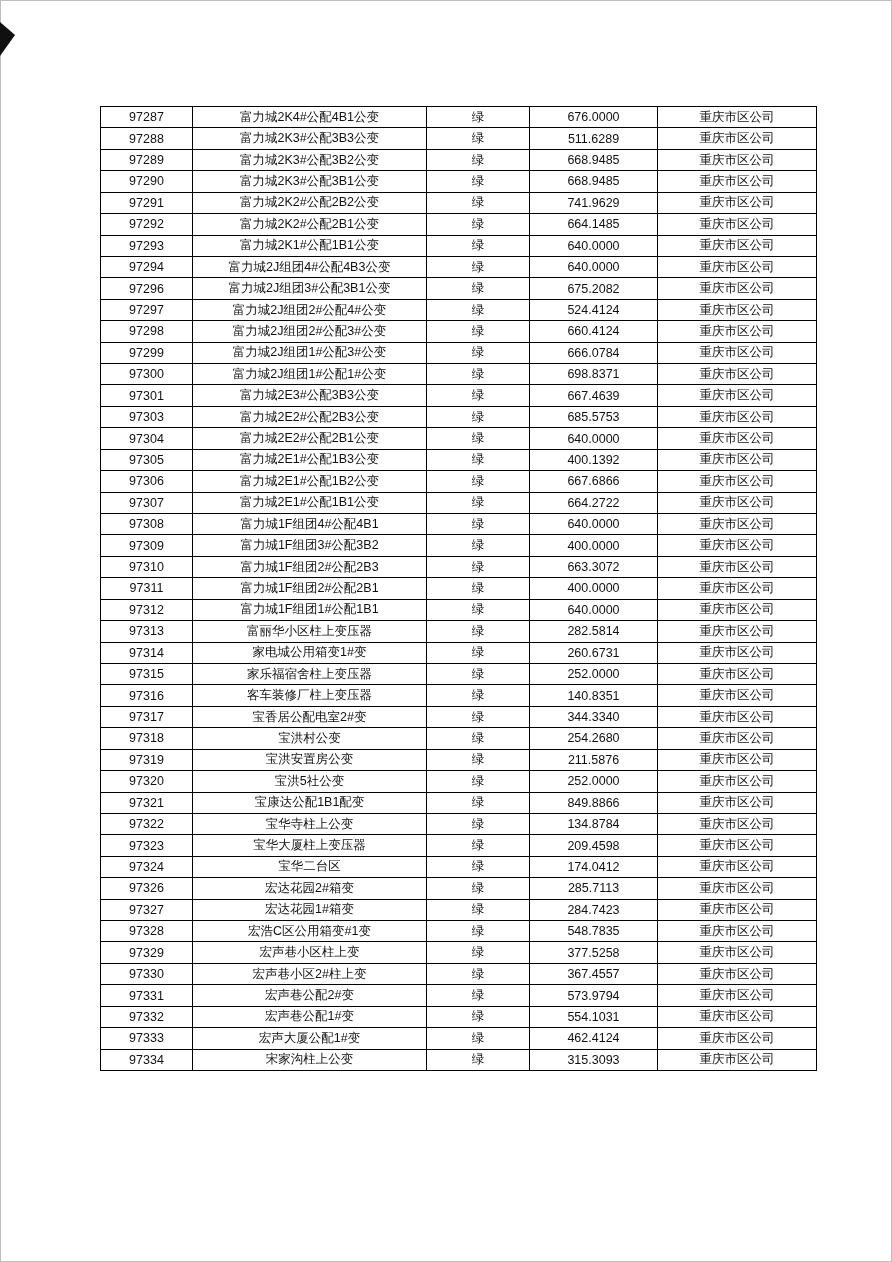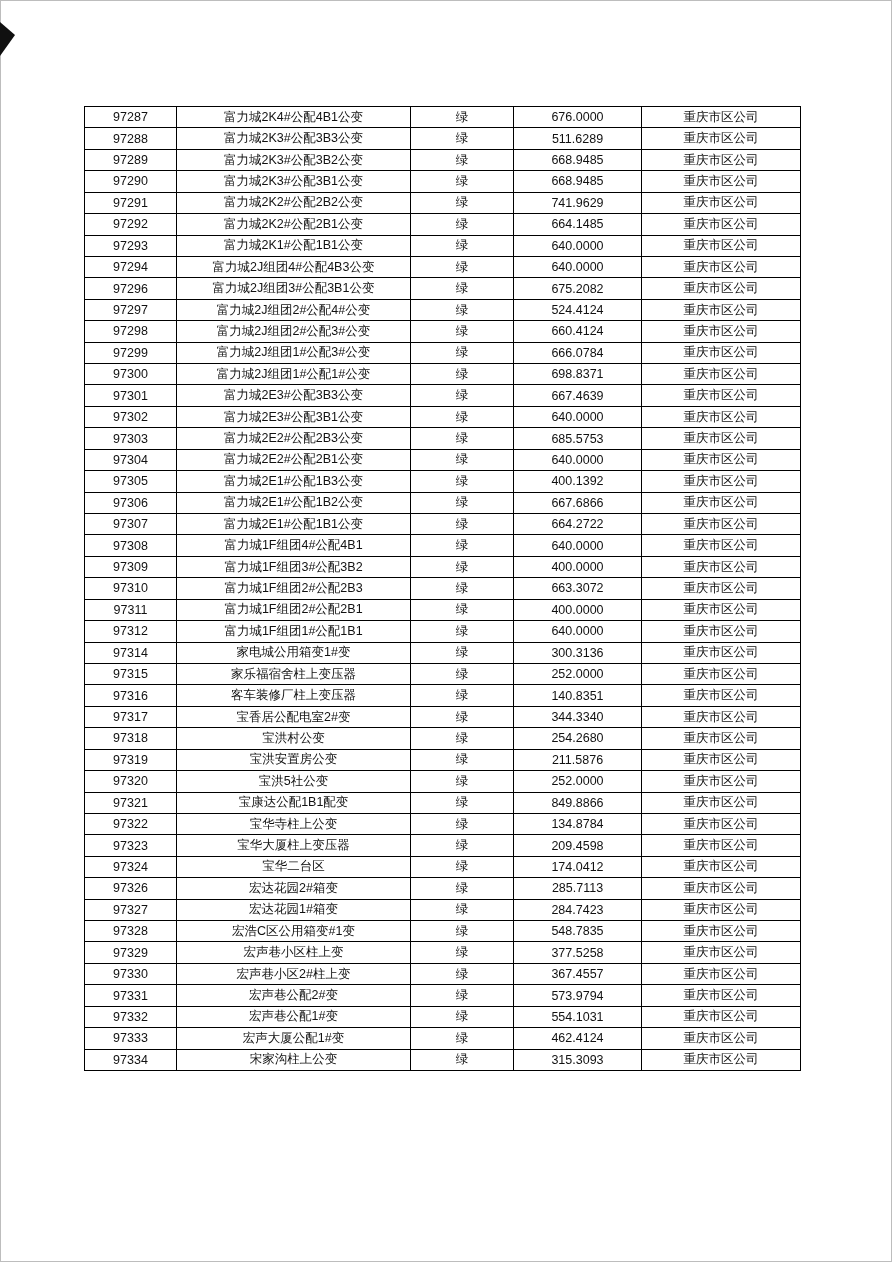--- a/index.html
+++ b/index.html
@@ -19,21 +19,21 @@
     position: absolute;
     left: 0;
     top: 22px;
     width: 15px;
     height: 34px;
     background: #101010;
     clip-path: polygon(0 0, 100% 38%, 0 100%);
   }
   table.data-table {
     position: absolute;
-    left: 84px;
+    left: 100px;
     top: 106px;
     width: 716px;
     border-collapse: collapse;
     table-layout: fixed;
   }
   .data-table td {
     border: 1px solid #000000;
     font-size: 12.5px;
     color: #111111;
     text-align: center;
@@ -155,27 +155,20 @@
     <td>重庆市区公司</td>
   </tr>
         <tr>
     <td>97301</td>
     <td>富力城2E3#公配3B3公变</td>
     <td>绿</td>
     <td>667.4639</td>
     <td>重庆市区公司</td>
   </tr>
         <tr>
-    <td>97302</td>
-    <td>富力城2E3#公配3B1公变</td>
-    <td>绿</td>
-    <td>640.0000</td>
-    <td>重庆市区公司</td>
-  </tr>
-        <tr>
     <td>97303</td>
     <td>富力城2E2#公配2B3公变</td>
     <td>绿</td>
     <td>685.5753</td>
     <td>重庆市区公司</td>
   </tr>
         <tr>
     <td>97304</td>
     <td>富力城2E2#公配2B1公变</td>
     <td>绿</td>
@@ -232,24 +225,31 @@
     <td>重庆市区公司</td>
   </tr>
         <tr>
     <td>97312</td>
     <td>富力城1F组团1#公配1B1</td>
     <td>绿</td>
     <td>640.0000</td>
     <td>重庆市区公司</td>
   </tr>
         <tr>
+    <td>97313</td>
+    <td>富丽华小区柱上变压器</td>
+    <td>绿</td>
+    <td>282.5814</td>
+    <td>重庆市区公司</td>
+  </tr>
+        <tr>
     <td>97314</td>
     <td>家电城公用箱变1#变</td>
     <td>绿</td>
-    <td>300.3136</td>
+    <td>260.6731</td>
     <td>重庆市区公司</td>
   </tr>
         <tr>
     <td>97315</td>
     <td>家乐福宿舍柱上变压器</td>
     <td>绿</td>
     <td>252.0000</td>
     <td>重庆市区公司</td>
   </tr>
         <tr>

